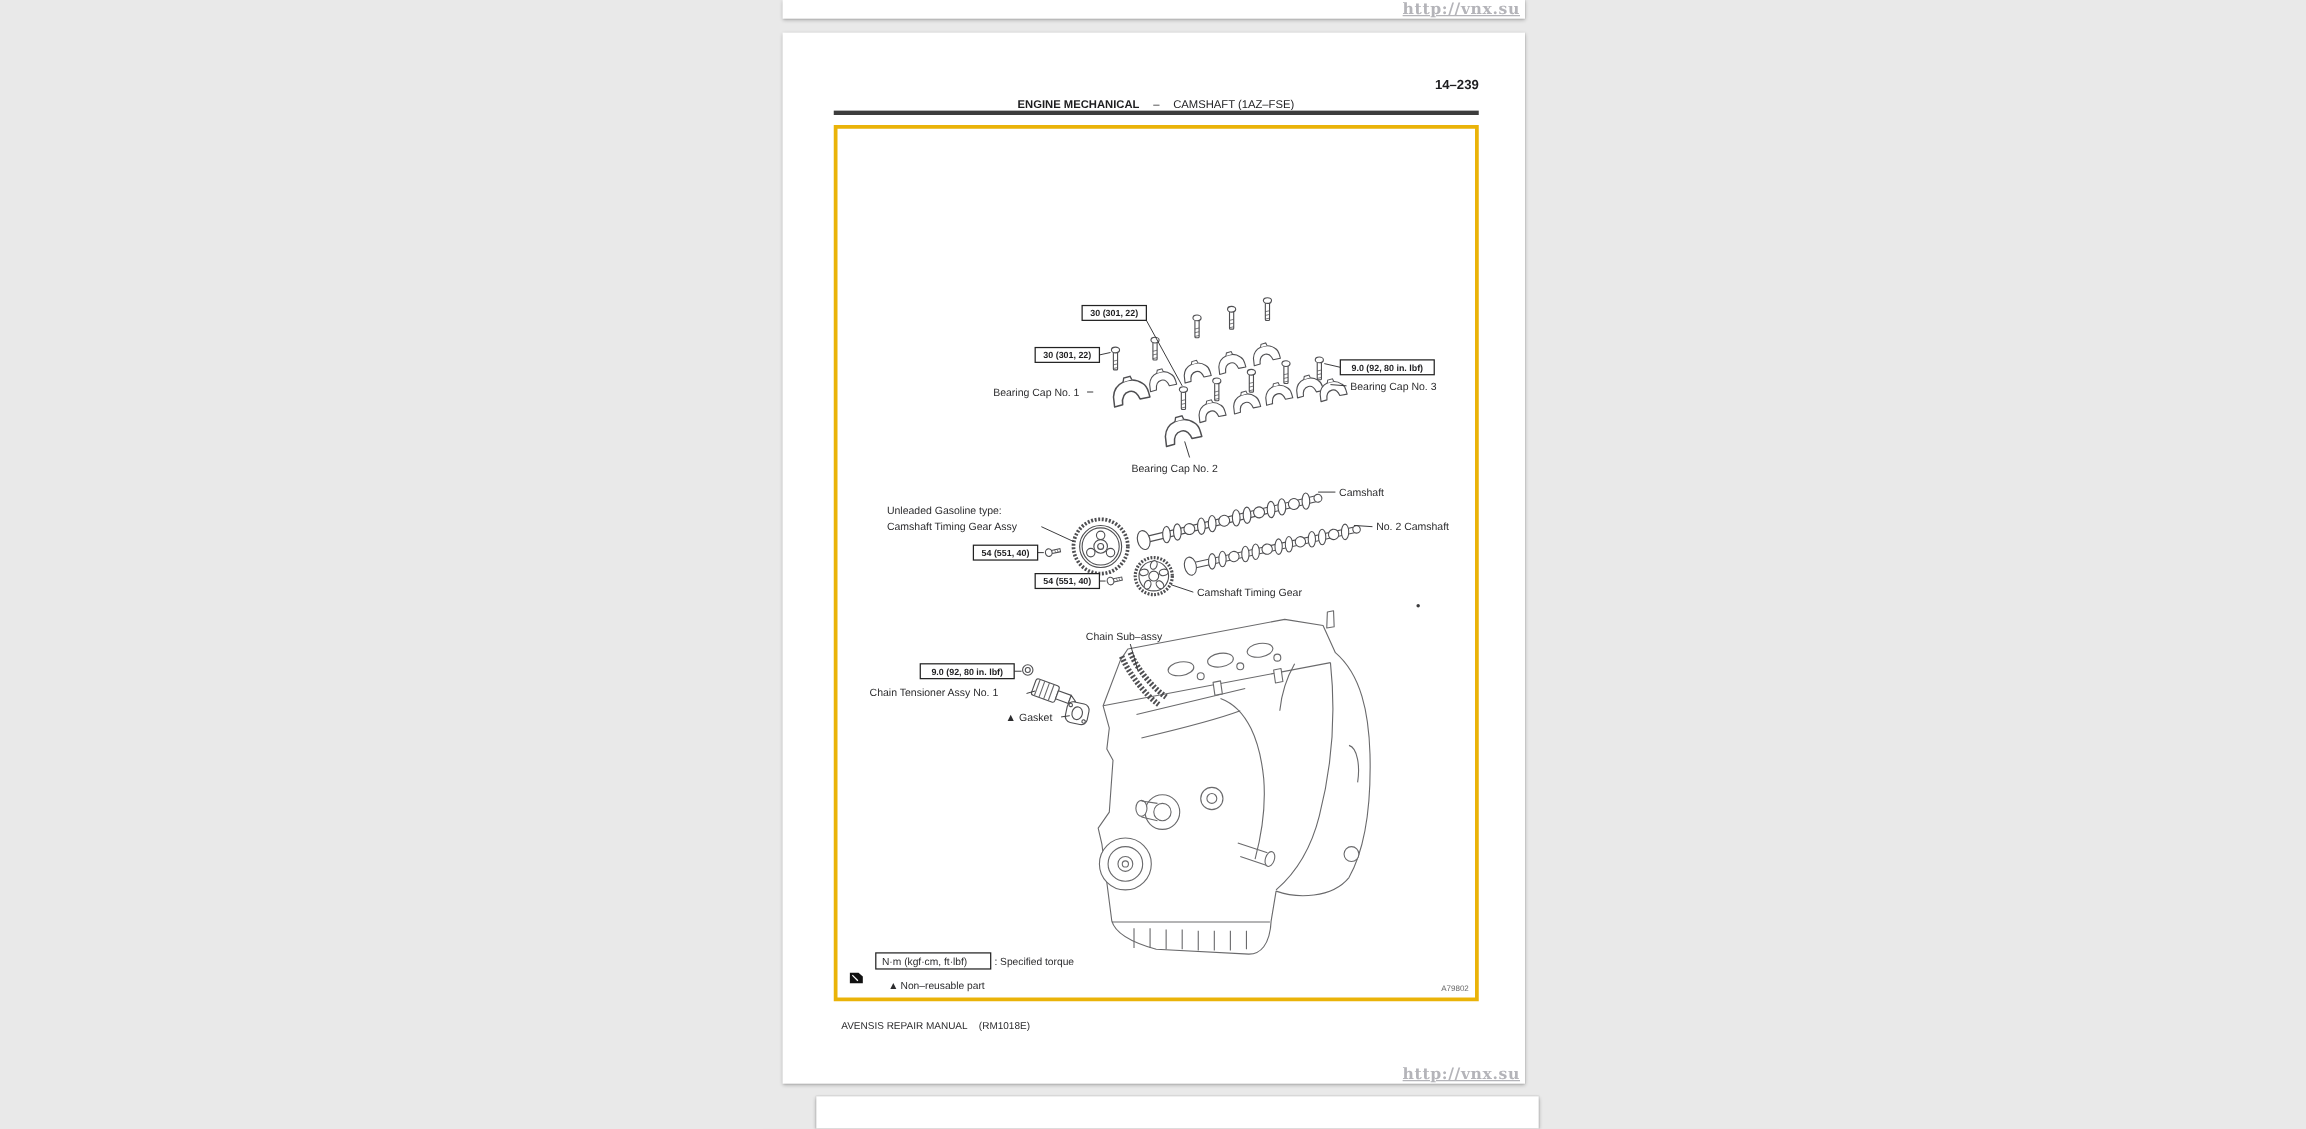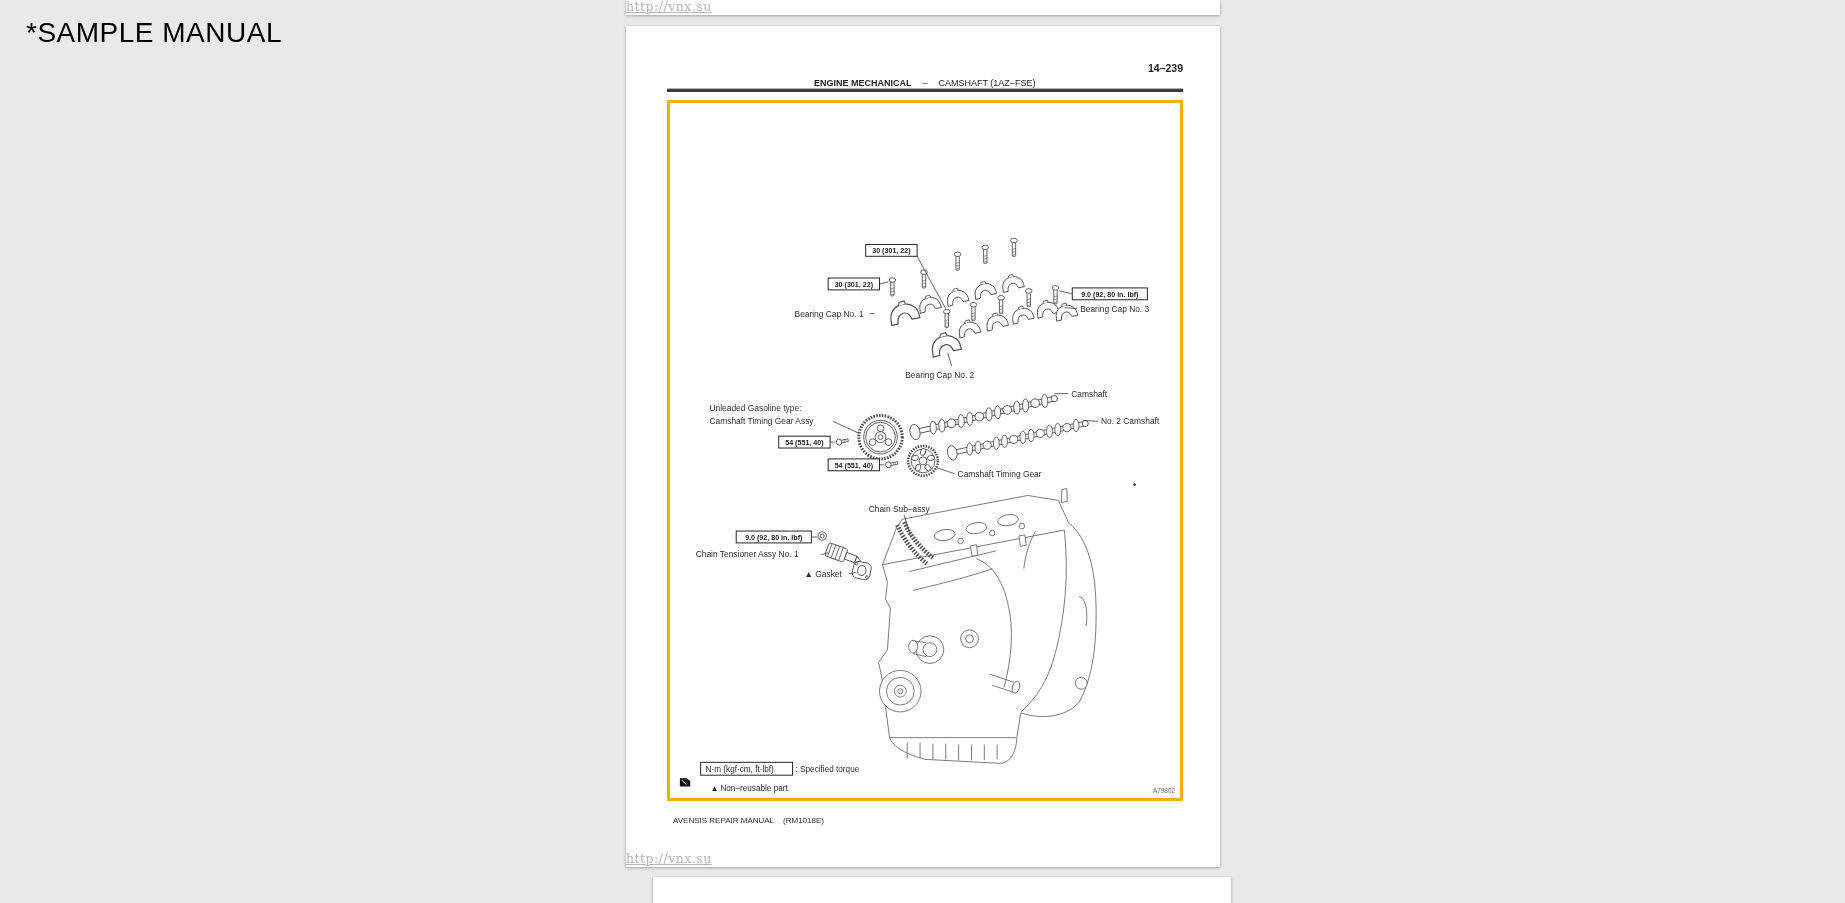--- a/index.html
+++ b/index.html
@@ -16,22 +16,22 @@
 
   .page {
     position:absolute; background:#fff;
     box-shadow:0 1px 3px rgba(0,0,0,0.28), 0 0 1px rgba(0,0,0,0.18);
   }
   .page-strip-top  { left:626px; top:0;     width:594px; height:15px; }
   .page-main       { left:626px; top:26px;  width:594px; height:841px; }
   .page-strip-bottom{ left:653px; top:877px; width:578px; height:26px; }
 
   .watermark {
-    position:absolute; left:0; right:4px; text-align:left;
-    font-family:"DejaVu Serif", serif; font-weight:normal;
+    position:absolute; left:0; right:4px; text-align:right;
+    font-family:"DejaVu Serif", serif; font-weight:bold;
     font-size:12.5px; color:#b4b4b9; letter-spacing:0.5px;
   }
   .watermark a { color:#b4b4b9; text-decoration:underline; }
   .wm-top { bottom:1px; }
   .wm-bottom { top:825px; }
 
   .page-number {
     position:absolute; top:36px; right:37px;
     font-size:10.5px; font-weight:bold; color:#1d1d1f;
   }
@@ -71,21 +71,20 @@
 <body>
 
 <div class="screen">
 
   <div class="page page-strip-top">
     <div class="watermark wm-top">
       <a href="#">http://vnx.su</a>
     </div>
   </div>
 
-  <div class="sample-label">*SAMPLE MANUAL</div>
 
   <div class="page page-main">
 
     <div class="page-number">14–239</div>
 
     <div class="doc-header">
       <span class="section">ENGINE MECHANICAL</span>
       <span class="sep">–</span>
       <span class="topic">CAMSHAFT (1AZ–FSE)</span>
     </div>

